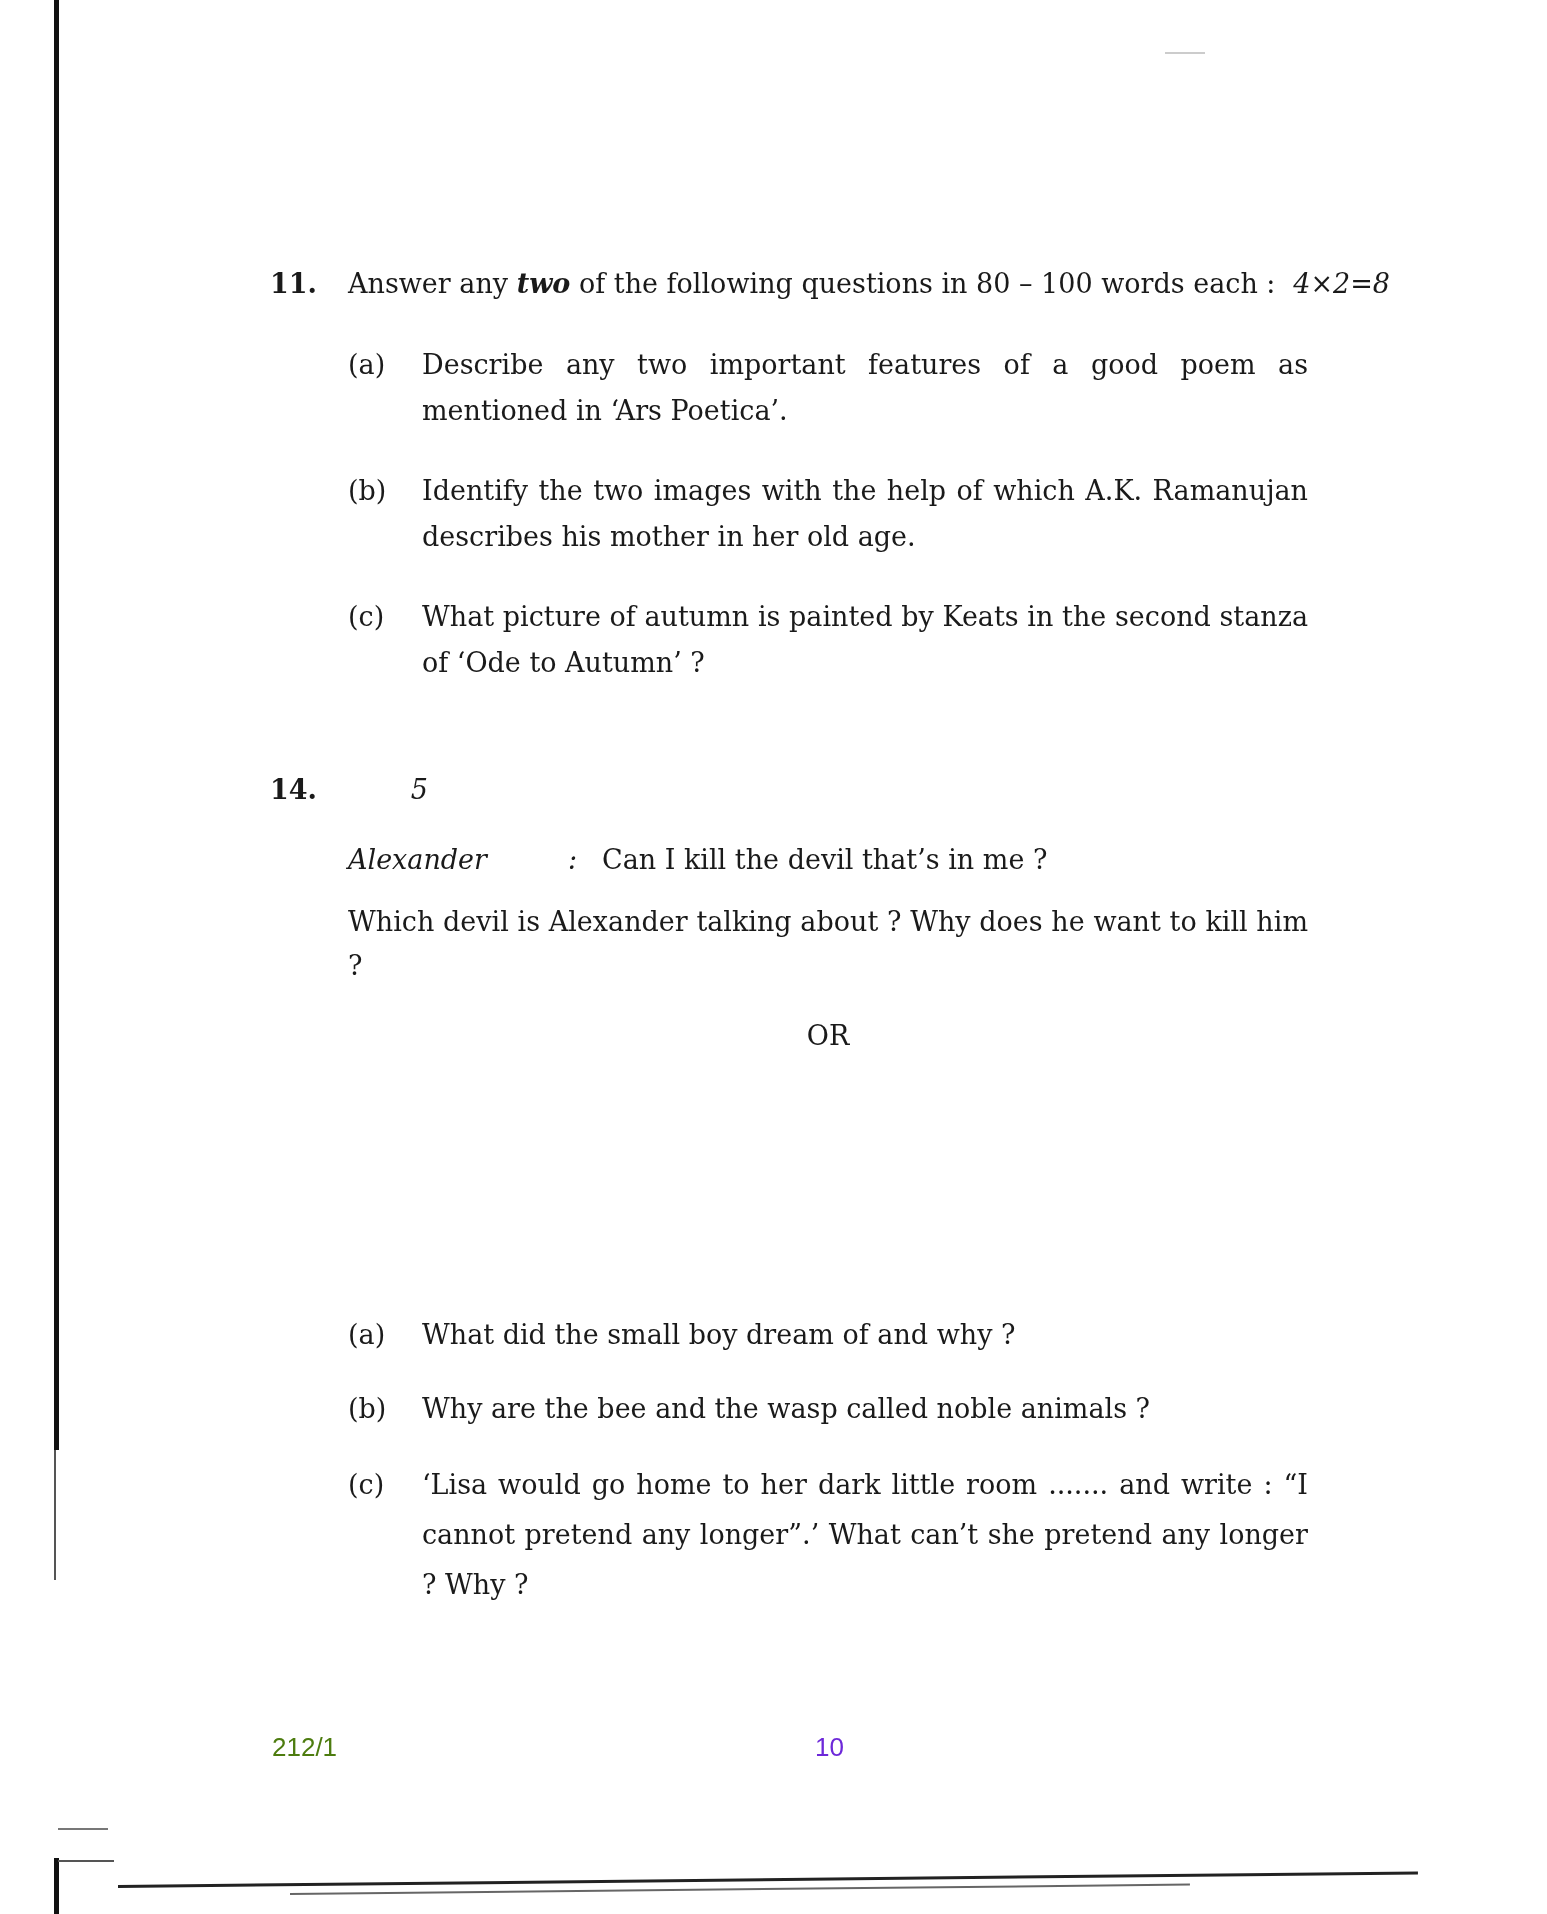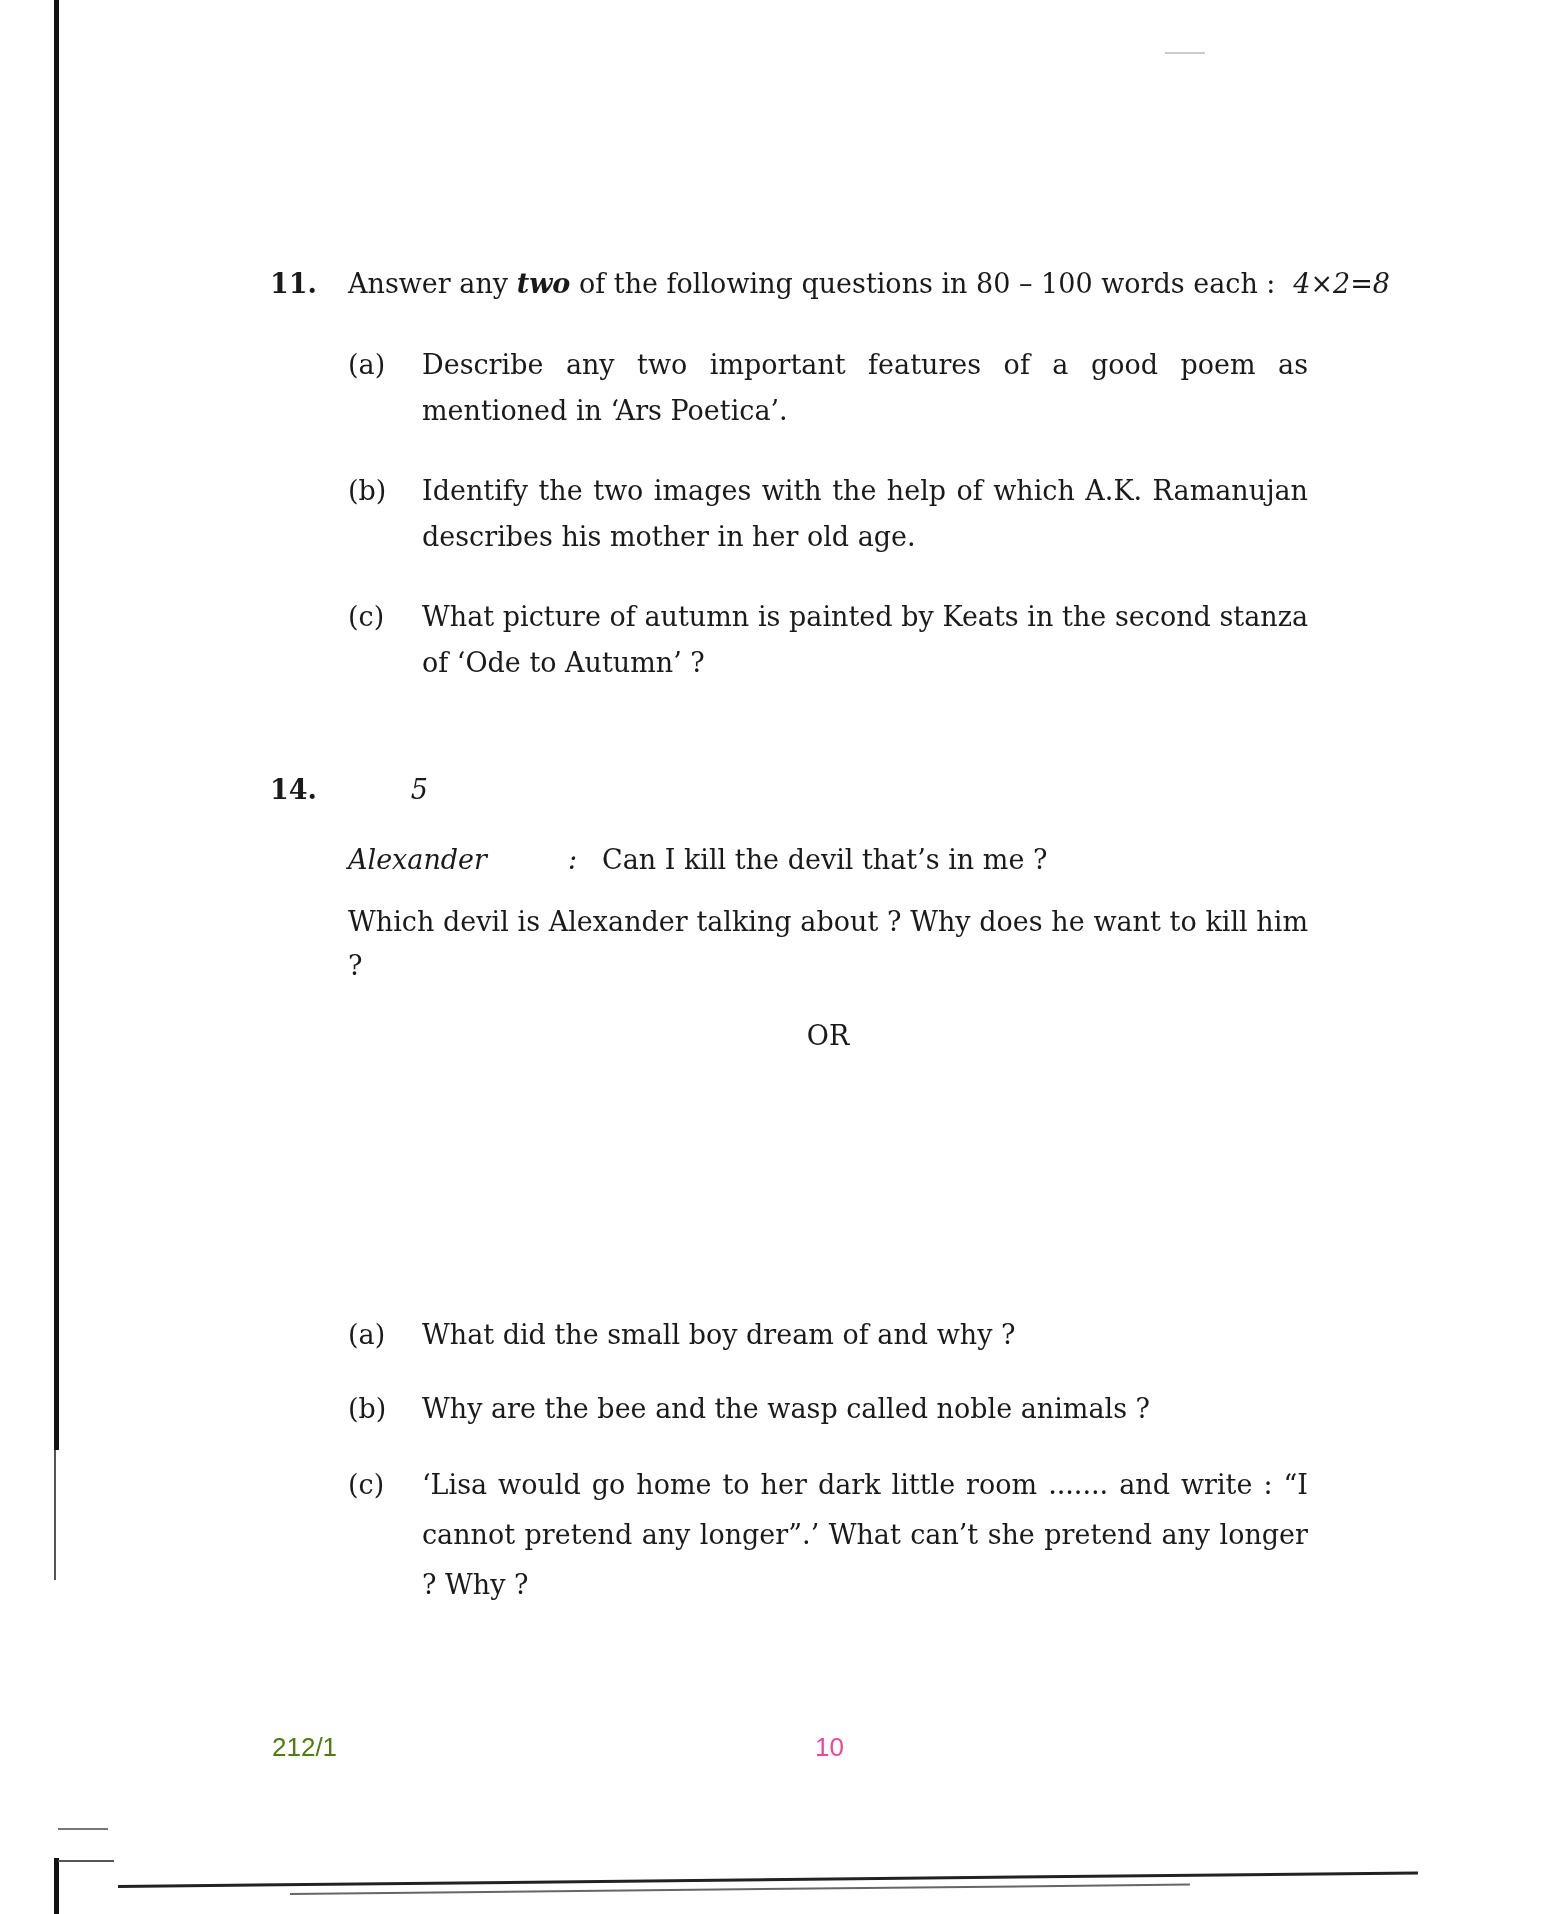--- a/index.html
+++ b/index.html
@@ -166,21 +166,21 @@
       font-family: "Liberation Sans", sans-serif;
       font-size: 26px;
       color: #4d7c0f;
     }
     .footer-page {
       position: absolute;
       left: 815px;
       top: 1732px;
       font-family: "Liberation Sans", sans-serif;
       font-size: 26px;
-      color: #ec4899;
+      color: #6d28d9;
     }
   </style>
 </head>
 <body>
 
 <div class="binding-edge"></div>
 <div class="binding-edge-lower"></div>
 <div class="binding-edge-bottom"></div>
 <div class="scan-tick-1"></div>
 <div class="scan-tick-2"></div>

